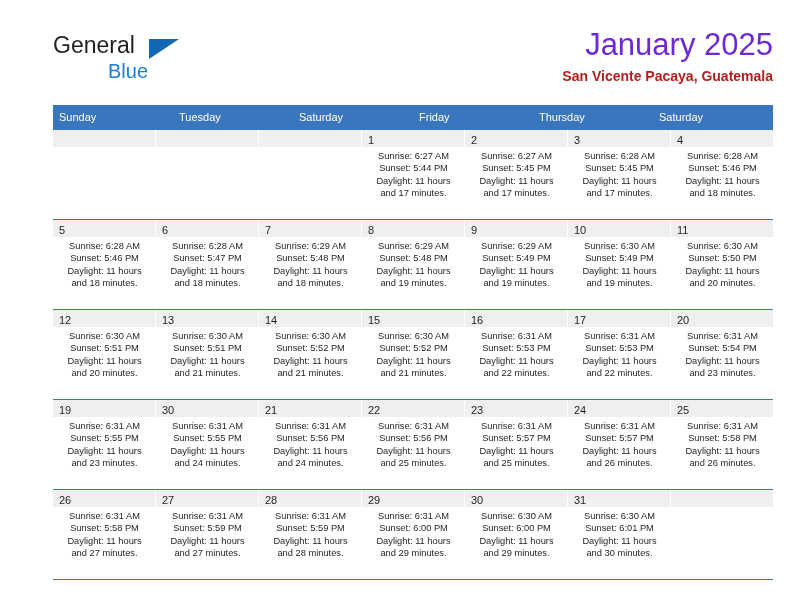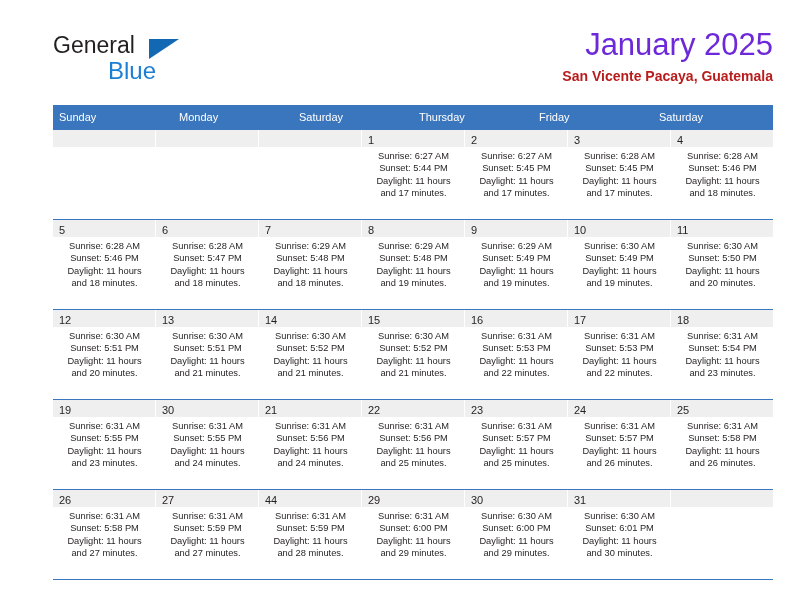--- a/index.html
+++ b/index.html
@@ -50,21 +50,21 @@
     top: 7px;
     width: 0;
     height: 0;
     border-left: 30px solid #1268b3;
     border-bottom: 20px solid transparent;
   }
   .logo-blue {
     position: absolute;
     left: 55px;
     top: 26px;
-    font-size: 24px;
+    font-size: 20px;
     color: #1b7fd4;
     line-height: 26px;
   }
   .title-block {
     position: absolute;
     right: 0;
     top: 0;
     text-align: right;
   }
   .cal-title {
@@ -161,24 +161,24 @@
     <div class="title-block">
       <h1 class="cal-title">January 2025</h1>
       <div class="cal-subtitle">San Vicente Pacaya, Guatemala</div>
     </div>
 
   </div>
 
   <div class="calendar">
     <div class="weekdays">
         <div class="weekday">Sunday</div>
-        <div class="weekday">Monday</div>
+        <div class="weekday">Tuesday</div>
         <div class="weekday">Saturday</div>
+        <div class="weekday">Friday</div>
         <div class="weekday">Thursday</div>
-        <div class="weekday">Friday</div>
         <div class="weekday">Saturday</div>
       </div>
     <div class="weeks">
         <div class="week">
           <div class="day empty">
             <div class="day-num-bar"><span class="day-num"></span></div>
             <div class="day-body"></div>
           </div>
           <div class="day empty">
             <div class="day-num-bar"><span class="day-num"></span></div>
@@ -339,21 +339,21 @@
           <div class="day">
             <div class="day-num-bar"><span class="day-num">17</span></div>
             <div class="day-body">
               <div class="day-line">Sunrise: 6:31 AM</div>
               <div class="day-line">Sunset: 5:53 PM</div>
               <div class="day-line">Daylight: 11 hours</div>
               <div class="day-line">and 22 minutes.</div>
             </div>
           </div>
           <div class="day">
-            <div class="day-num-bar"><span class="day-num">18</span></div>
+            <div class="day-num-bar"><span class="day-num">20</span></div>
             <div class="day-body">
               <div class="day-line">Sunrise: 6:31 AM</div>
               <div class="day-line">Sunset: 5:54 PM</div>
               <div class="day-line">Daylight: 11 hours</div>
               <div class="day-line">and 23 minutes.</div>
             </div>
           </div>
         </div>
         <div class="week">
           <div class="day">
@@ -433,21 +433,21 @@
           <div class="day">
             <div class="day-num-bar"><span class="day-num">27</span></div>
             <div class="day-body">
               <div class="day-line">Sunrise: 6:31 AM</div>
               <div class="day-line">Sunset: 5:59 PM</div>
               <div class="day-line">Daylight: 11 hours</div>
               <div class="day-line">and 27 minutes.</div>
             </div>
           </div>
           <div class="day">
-            <div class="day-num-bar"><span class="day-num">44</span></div>
+            <div class="day-num-bar"><span class="day-num">28</span></div>
             <div class="day-body">
               <div class="day-line">Sunrise: 6:31 AM</div>
               <div class="day-line">Sunset: 5:59 PM</div>
               <div class="day-line">Daylight: 11 hours</div>
               <div class="day-line">and 28 minutes.</div>
             </div>
           </div>
           <div class="day">
             <div class="day-num-bar"><span class="day-num">29</span></div>
             <div class="day-body">

